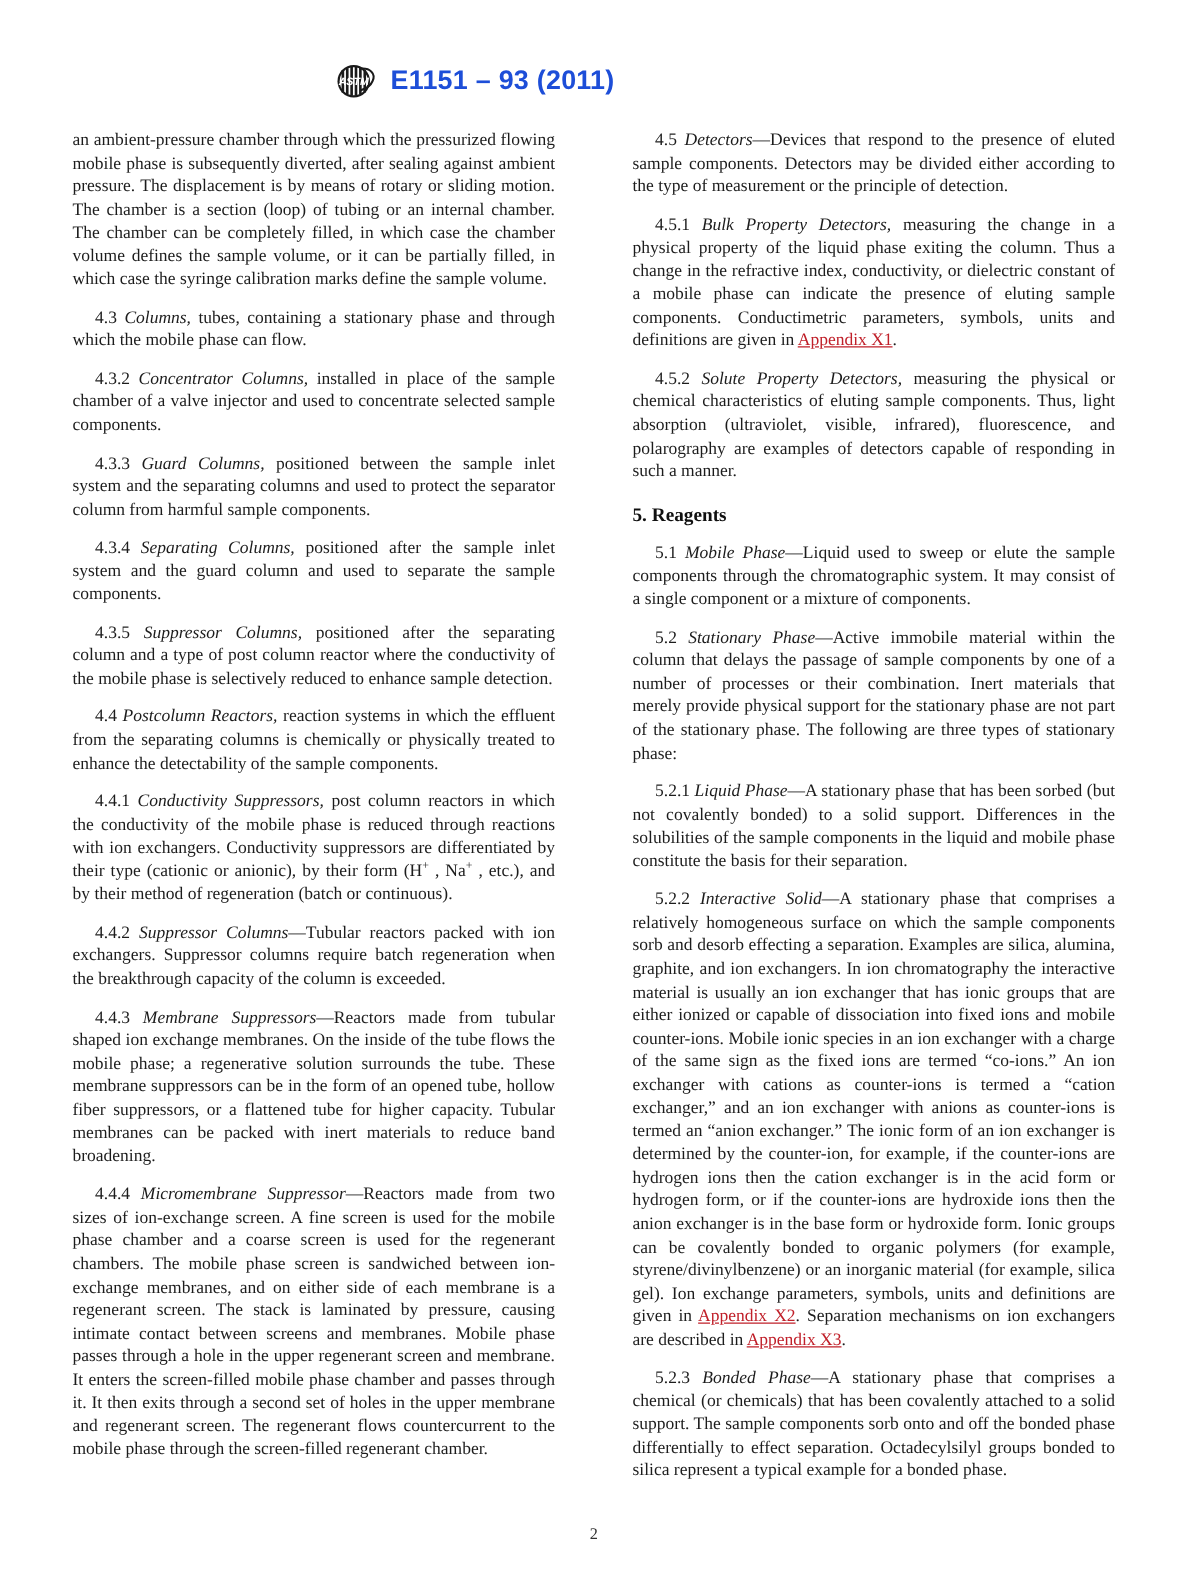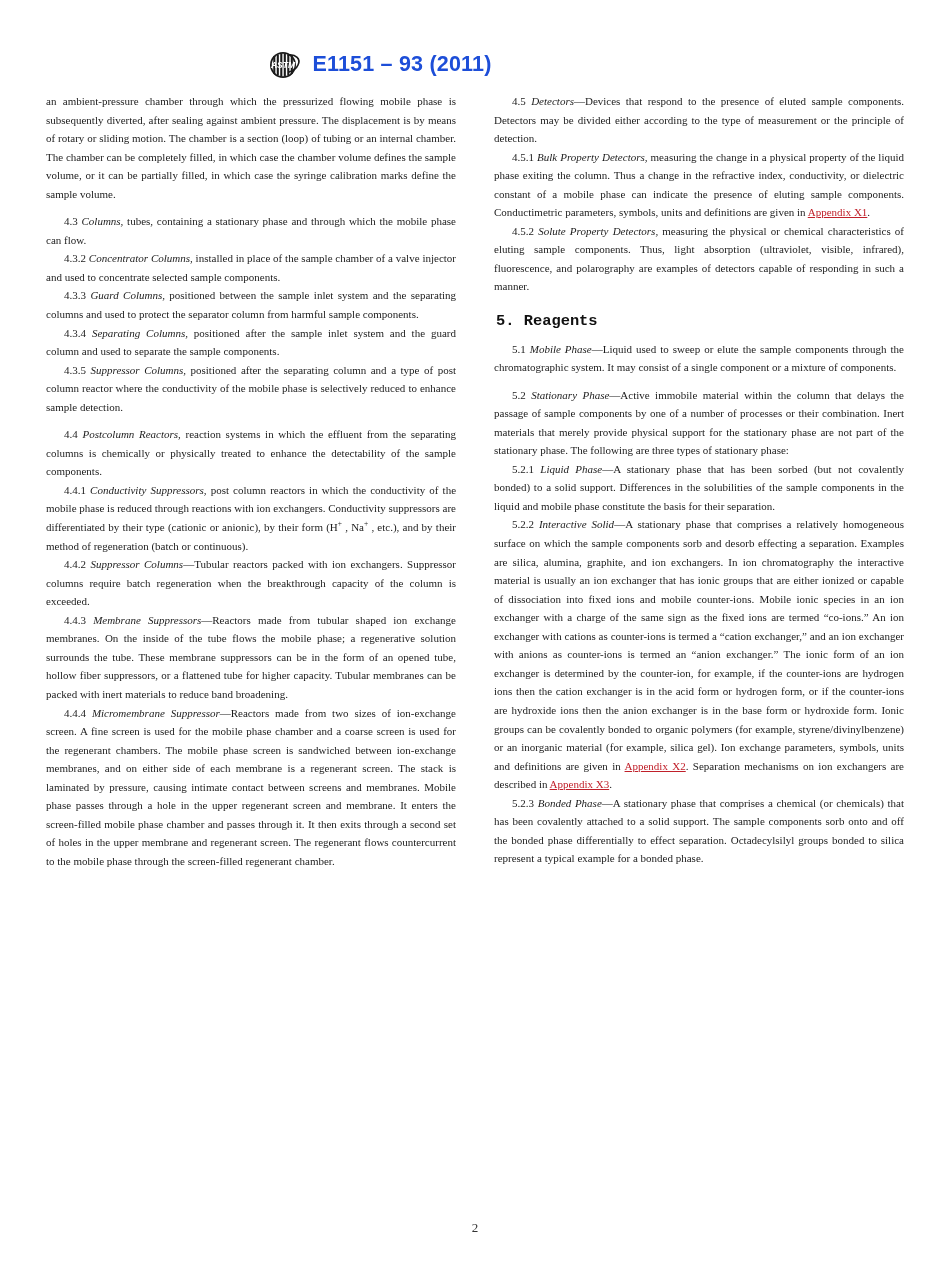--- a/index.html
+++ b/index.html
@@ -57,39 +57,39 @@
     width: 858px;
     display: flex;
     gap: 38px;
   }
   .column {
     width: 410px;
     flex: 0 0 410px;
   }
 
   p.para {
-    margin: 0;
-    font-size: 11px;
+    margin: 12px;
+    font-size: 14px;
     line-height: 18.55px;
     text-align: justify;
     text-justify: inter-word;
     hyphens: none;
     color: #1c1c1c;
   }
   p.indent {
     text-indent: 18px;
   }
   p.gap-before {
     margin-top: 9px;
   }
   p.section-heading {
-    margin: 2px;
+    margin: 12px;
     margin-top: 16px;
     margin-bottom: 9px;
-    font-family: Liberation Mono, monospace;
+    font-family: Liberation Serif, serif;
     font-weight: bold;
     font-size: 15.4px;
     line-height: 18.55px;
     text-align: left;
     color: #101010;
   }
   .term {
     font-style: italic;
   }
   .xref {

